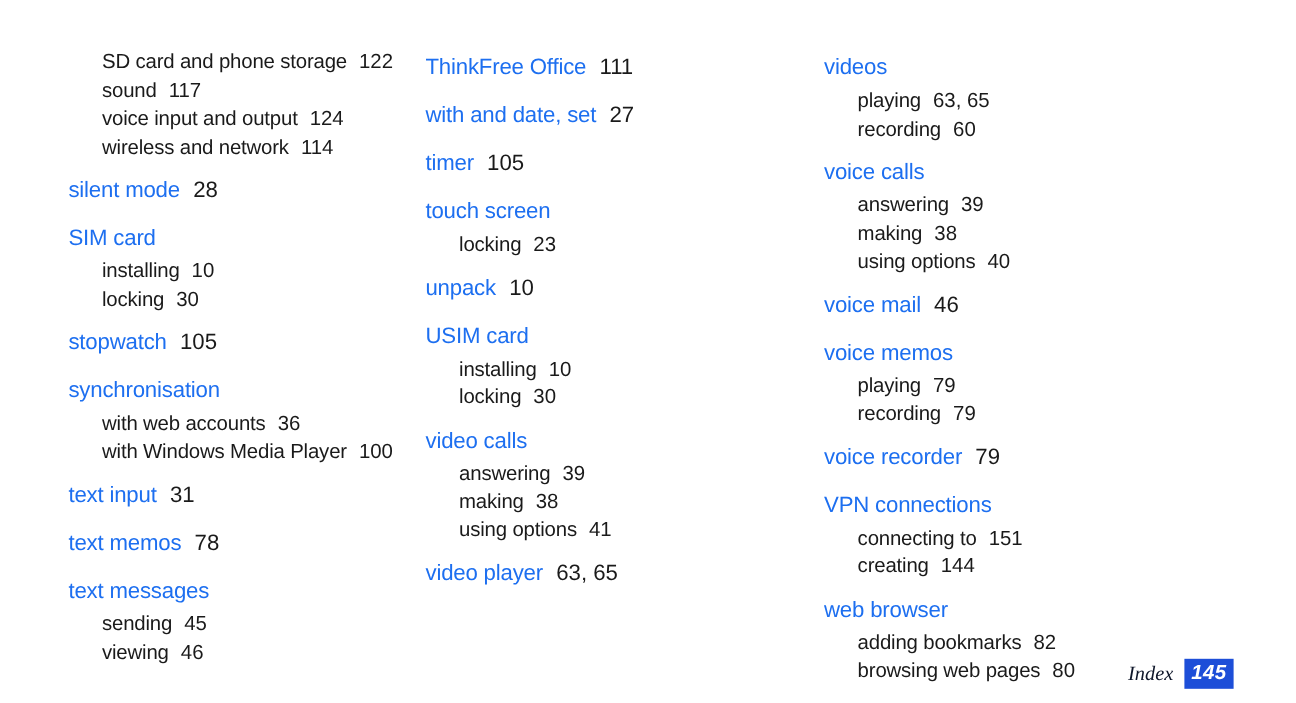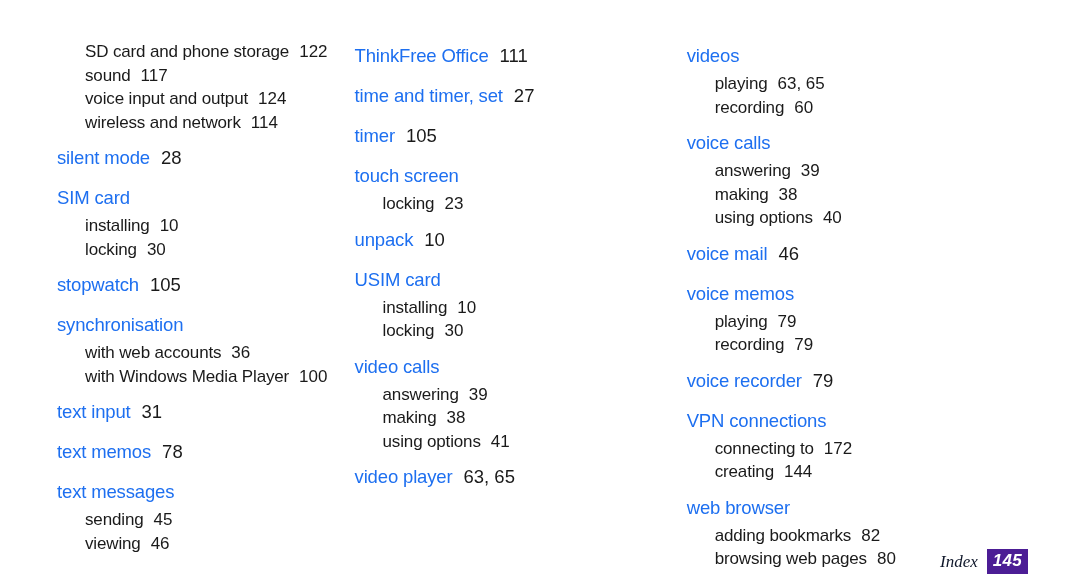--- a/index.html
+++ b/index.html
@@ -93,21 +93,21 @@
     font-style: italic;
     font-size: 17px;
     color: #0f172a;
     vertical-align: middle;
   }
 
   .footer-page {
     display: inline-block;
     vertical-align: middle;
     margin-left: 9px;
-    background: #4c1d95;
+    background: #1d4ed8;
     color: #ffffff;
     font-style: italic;
     font-weight: bold;
     font-size: 17px;
     line-height: 22px;
     padding: 1px 6px 2px 6px;
     letter-spacing: 0.3px;
   }
 </style>
 </head>
@@ -149,21 +149,21 @@
           <div class="entry-heading"><span>text messages</span></div>
           <div class="sub-entry"><span>sending</span><span class="ref">45</span></div>
           <div class="sub-entry"><span>viewing</span><span class="ref">46</span></div>
         </div>
       </div>
     <div class="column col-2">
         <div class="entry-group">
           <div class="entry-heading"><span>ThinkFree Office</span><span class="ref">111</span></div>
         </div>
         <div class="entry-group">
-          <div class="entry-heading"><span>time and timer, set</span><span class="ref">27</span></div>
+          <div class="entry-heading"><span>with and date, set</span><span class="ref">27</span></div>
         </div>
         <div class="entry-group">
           <div class="entry-heading"><span>timer</span><span class="ref">105</span></div>
         </div>
         <div class="entry-group">
           <div class="entry-heading"><span>touch screen</span></div>
           <div class="sub-entry"><span>locking</span><span class="ref">23</span></div>
         </div>
         <div class="entry-group">
           <div class="entry-heading"><span>unpack</span><span class="ref">10</span></div>
@@ -201,21 +201,21 @@
         <div class="entry-group">
           <div class="entry-heading"><span>voice memos</span></div>
           <div class="sub-entry"><span>playing</span><span class="ref">79</span></div>
           <div class="sub-entry"><span>recording</span><span class="ref">79</span></div>
         </div>
         <div class="entry-group">
           <div class="entry-heading"><span>voice recorder</span><span class="ref">79</span></div>
         </div>
         <div class="entry-group">
           <div class="entry-heading"><span>VPN connections</span></div>
-          <div class="sub-entry"><span>connecting to</span><span class="ref">172</span></div>
+          <div class="sub-entry"><span>connecting to</span><span class="ref">151</span></div>
           <div class="sub-entry"><span>creating</span><span class="ref">144</span></div>
         </div>
         <div class="entry-group">
           <div class="entry-heading"><span>web browser</span></div>
           <div class="sub-entry"><span>adding bookmarks</span><span class="ref">82</span></div>
           <div class="sub-entry"><span>browsing web pages</span><span class="ref">80</span></div>
         </div>
       </div>
   </div>
 

